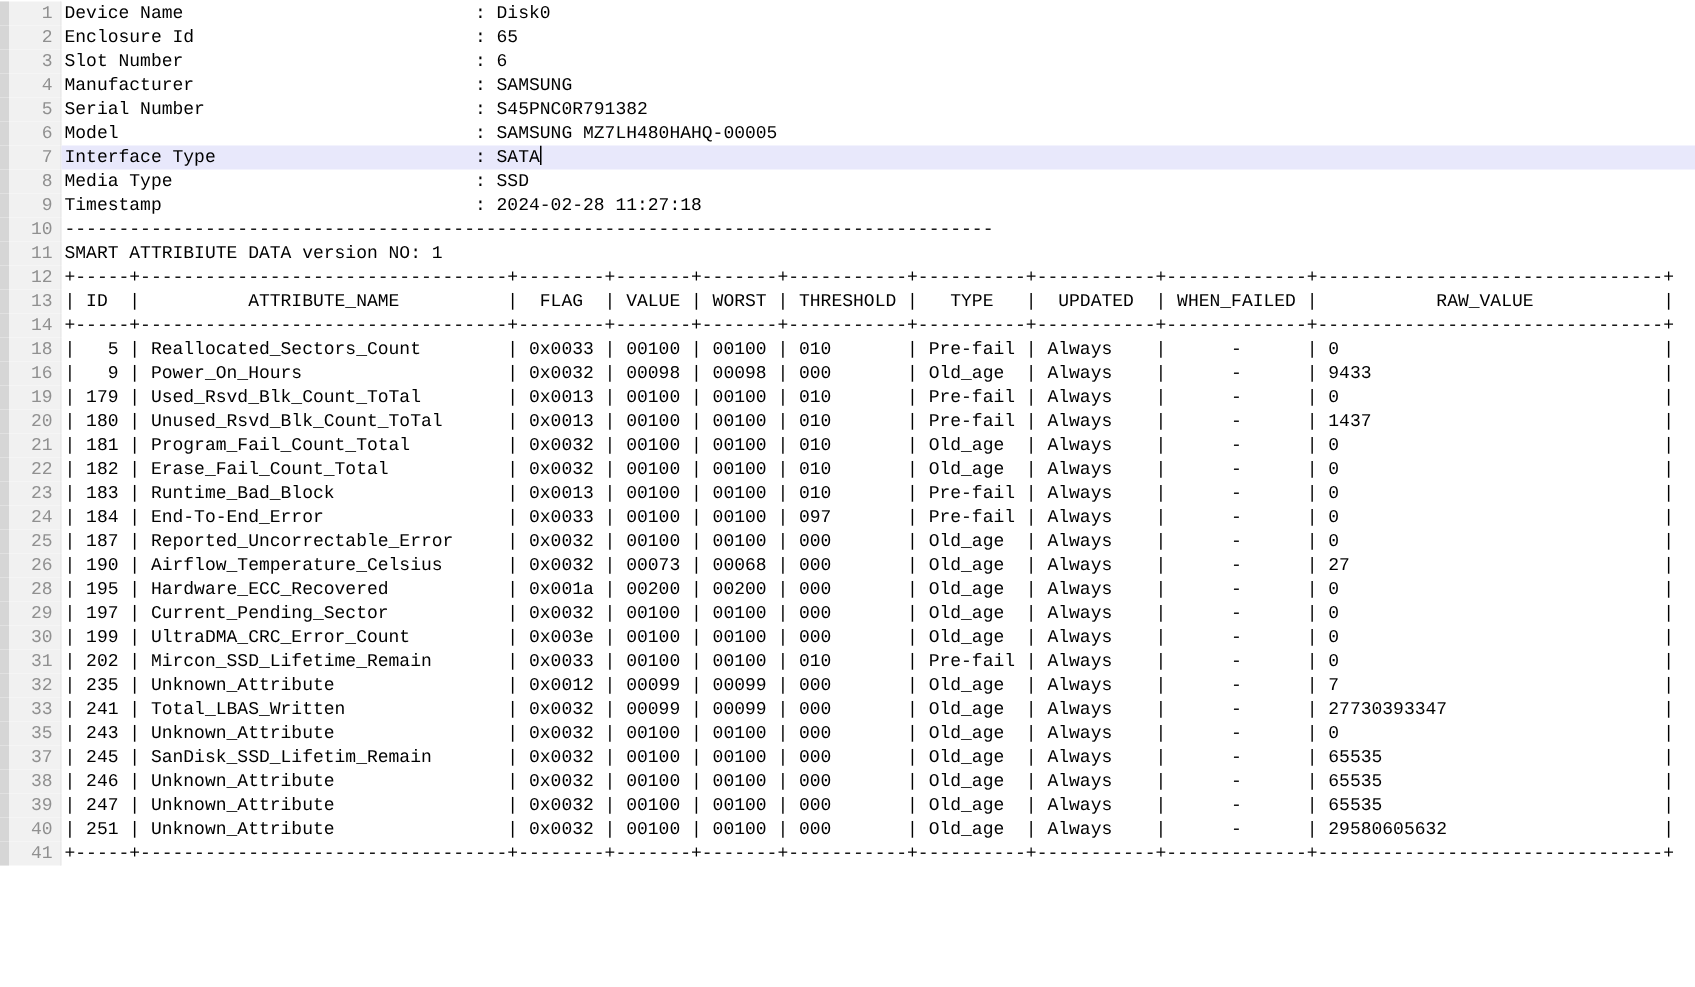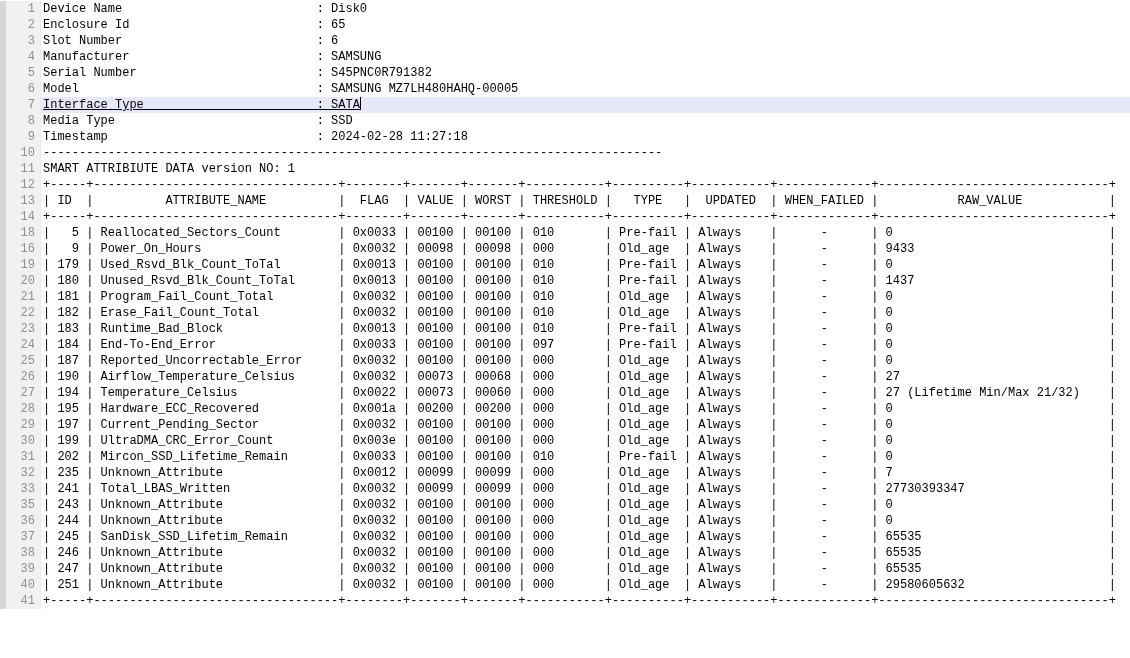--- a/index.html
+++ b/index.html
@@ -16,21 +16,21 @@
     border-left:6px solid var(--strip,#d6d6d6);
     border-right:1px solid #eaeaea;
     color:var(--lnum,#909090);
     text-align:right;padding-right:5px;
     font-size:12px;user-select:none;
   }
   .text{
     flex:1;white-space:pre;color:var(--fg,#000000);
     padding-left:2px;overflow:hidden;
   }
-  .line.active .text{background:var(--hl,#e8e8fb);text-decoration:underline;}
+  .line.active .text{background:var(--hl,#e8e8fb);}
   .caret{
     display:inline-block;width:1px;height:13px;background:#000;
     vertical-align:middle;margin-top:-2px;
   }
 </style>
 </head>
 <body>
 
 <div class="editor" id="editor">
     <div class="line">
@@ -123,24 +123,20 @@
     </div>
     <div class="line">
       <div class="gutter">25</div>
       <div class="text">| 187 | Reported_Uncorrectable_Error     | 0x0032 | 00100 | 00100 | 000       | Old_age  | Always    |      -      | 0                              |</div>
     </div>
     <div class="line">
       <div class="gutter">26</div>
       <div class="text">| 190 | Airflow_Temperature_Celsius      | 0x0032 | 00073 | 00068 | 000       | Old_age  | Always    |      -      | 27                             |</div>
     </div>
     <div class="line">
-      <div class="gutter">27</div>
-      <div class="text">| 194 | Temperature_Celsius              | 0x0022 | 00073 | 00060 | 000       | Old_age  | Always    |      -      | 27 (Lifetime Min/Max 21/32)    |</div>
-    </div>
-    <div class="line">
       <div class="gutter">28</div>
       <div class="text">| 195 | Hardware_ECC_Recovered           | 0x001a | 00200 | 00200 | 000       | Old_age  | Always    |      -      | 0                              |</div>
     </div>
     <div class="line">
       <div class="gutter">29</div>
       <div class="text">| 197 | Current_Pending_Sector           | 0x0032 | 00100 | 00100 | 000       | Old_age  | Always    |      -      | 0                              |</div>
     </div>
     <div class="line">
       <div class="gutter">30</div>
       <div class="text">| 199 | UltraDMA_CRC_Error_Count         | 0x003e | 00100 | 00100 | 000       | Old_age  | Always    |      -      | 0                              |</div>
@@ -155,24 +151,20 @@
     </div>
     <div class="line">
       <div class="gutter">33</div>
       <div class="text">| 241 | Total_LBAS_Written               | 0x0032 | 00099 | 00099 | 000       | Old_age  | Always    |      -      | 27730393347                    |</div>
     </div>
     <div class="line">
       <div class="gutter">35</div>
       <div class="text">| 243 | Unknown_Attribute                | 0x0032 | 00100 | 00100 | 000       | Old_age  | Always    |      -      | 0                              |</div>
     </div>
     <div class="line">
-      <div class="gutter">36</div>
-      <div class="text">| 244 | Unknown_Attribute                | 0x0032 | 00100 | 00100 | 000       | Old_age  | Always    |      -      | 0                              |</div>
-    </div>
-    <div class="line">
       <div class="gutter">37</div>
       <div class="text">| 245 | SanDisk_SSD_Lifetim_Remain       | 0x0032 | 00100 | 00100 | 000       | Old_age  | Always    |      -      | 65535                          |</div>
     </div>
     <div class="line">
       <div class="gutter">38</div>
       <div class="text">| 246 | Unknown_Attribute                | 0x0032 | 00100 | 00100 | 000       | Old_age  | Always    |      -      | 65535                          |</div>
     </div>
     <div class="line">
       <div class="gutter">39</div>
       <div class="text">| 247 | Unknown_Attribute                | 0x0032 | 00100 | 00100 | 000       | Old_age  | Always    |      -      | 65535                          |</div>

